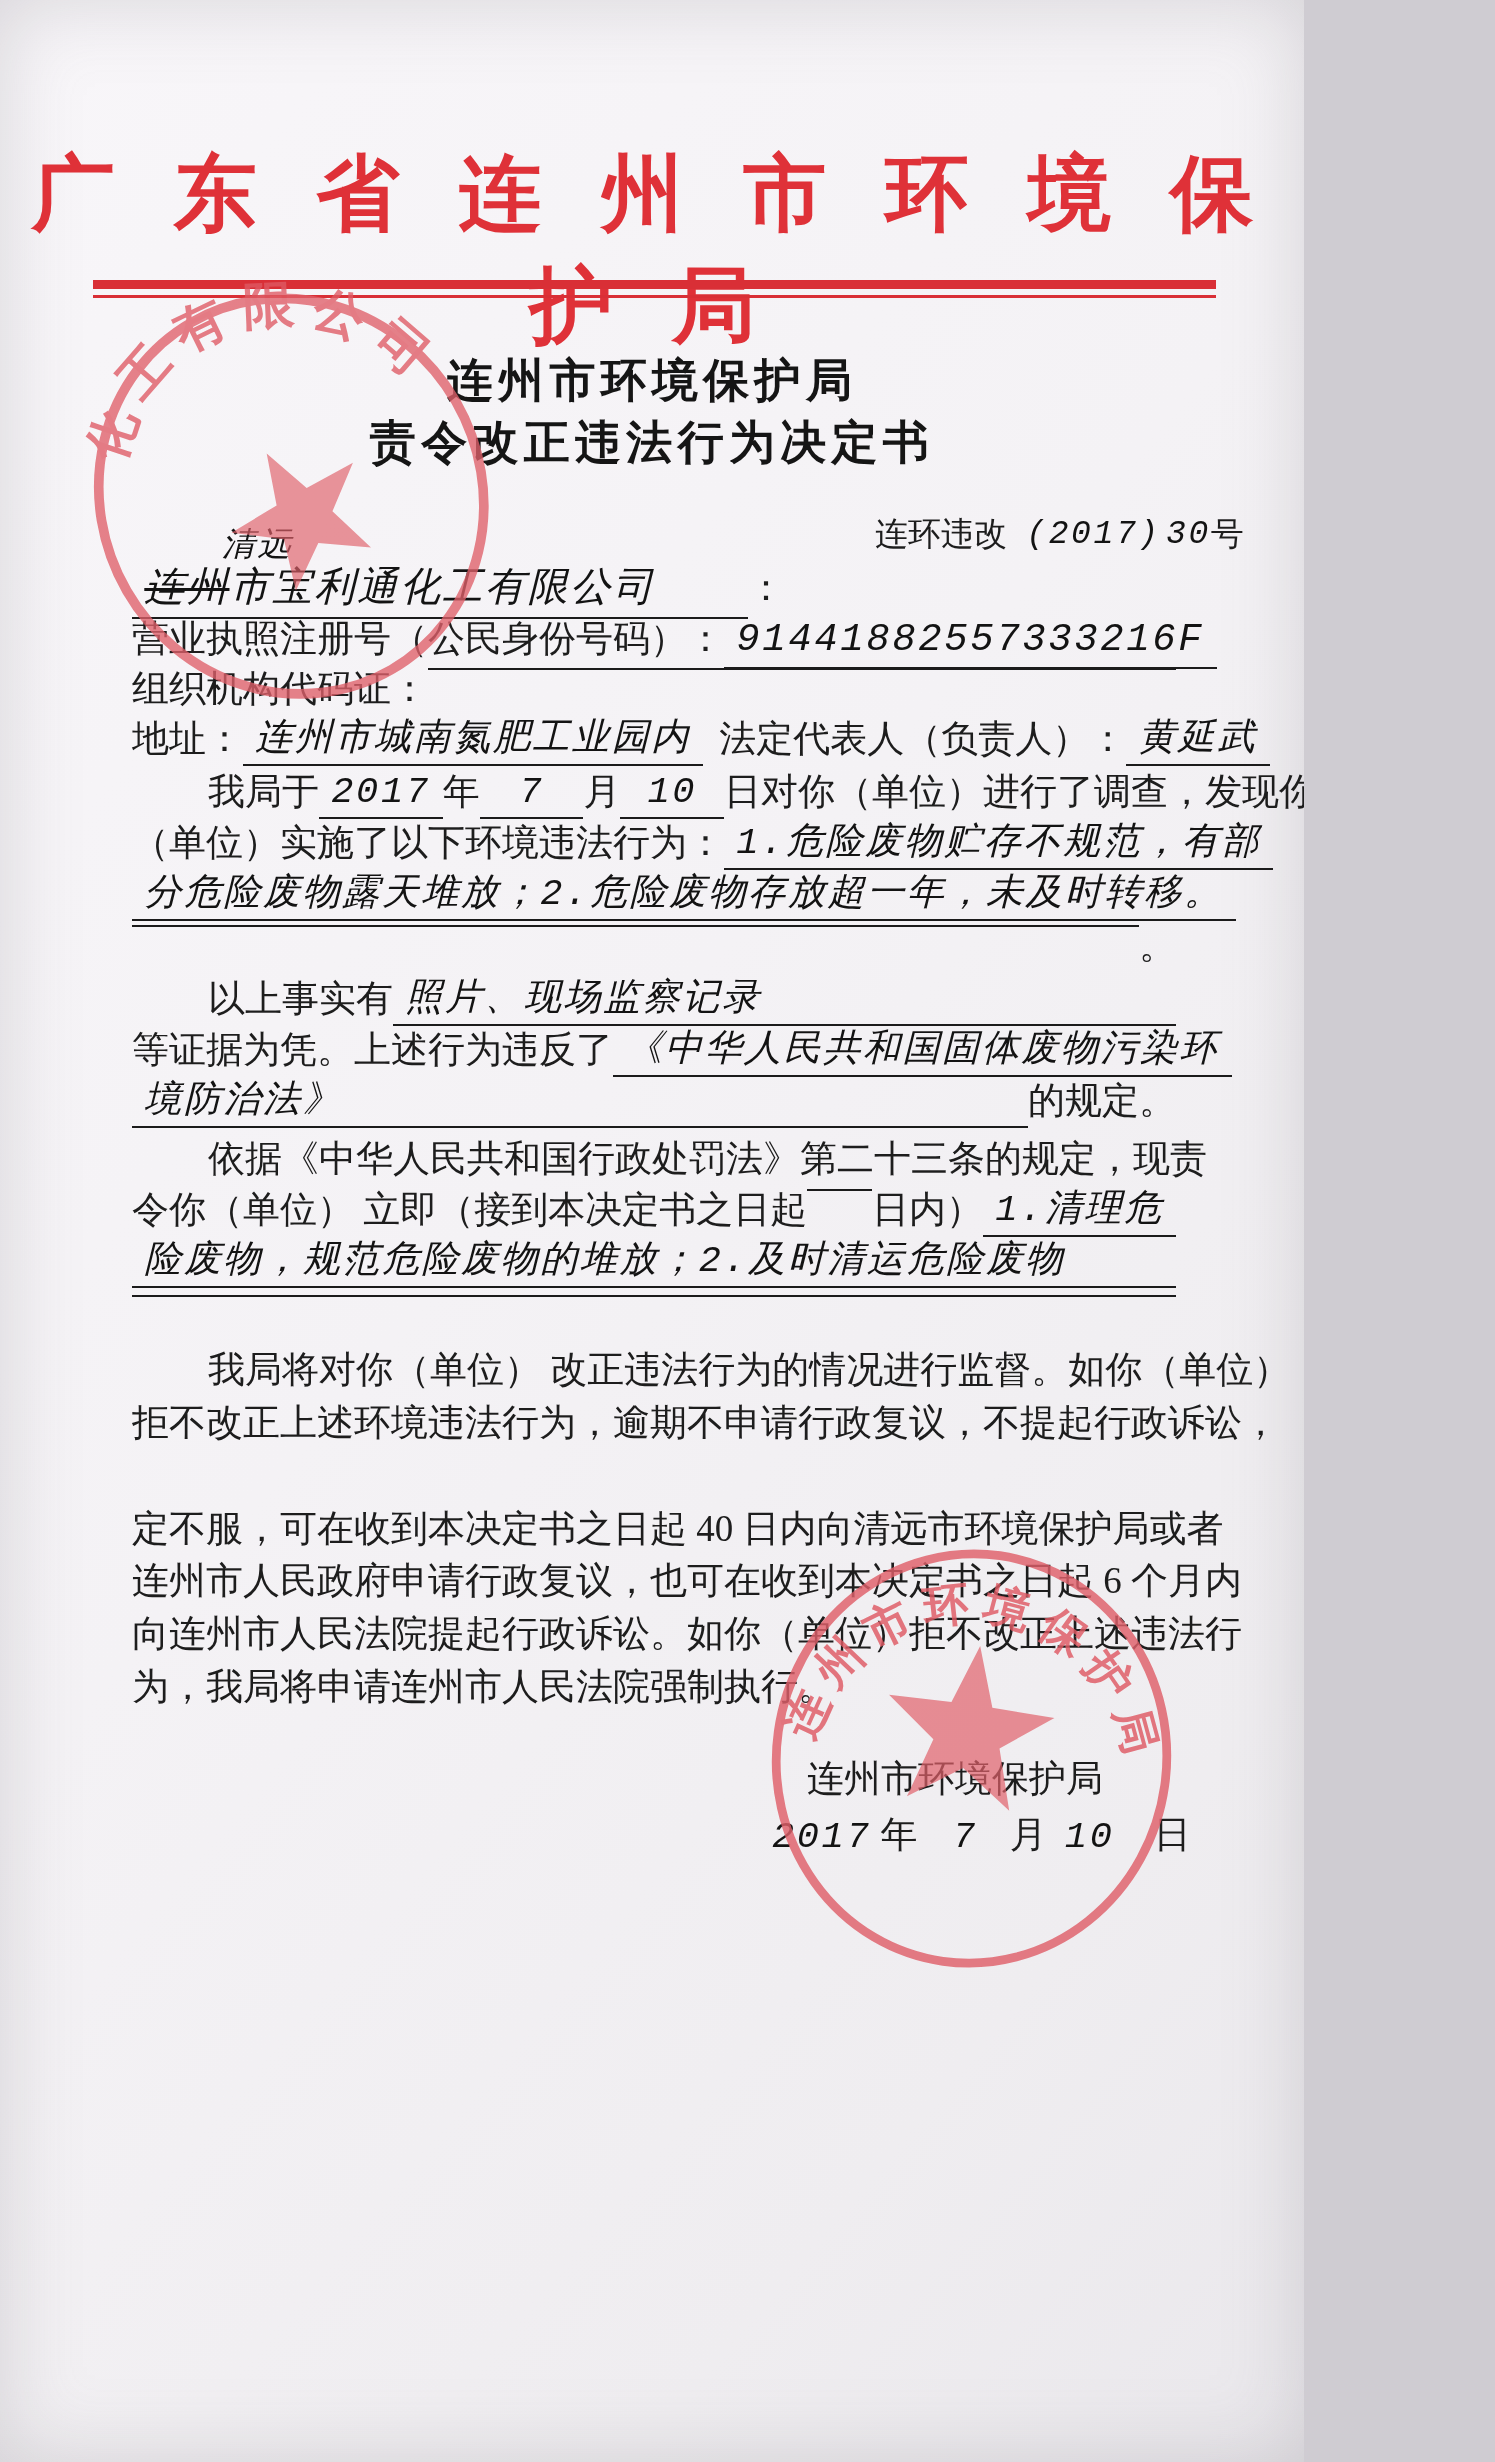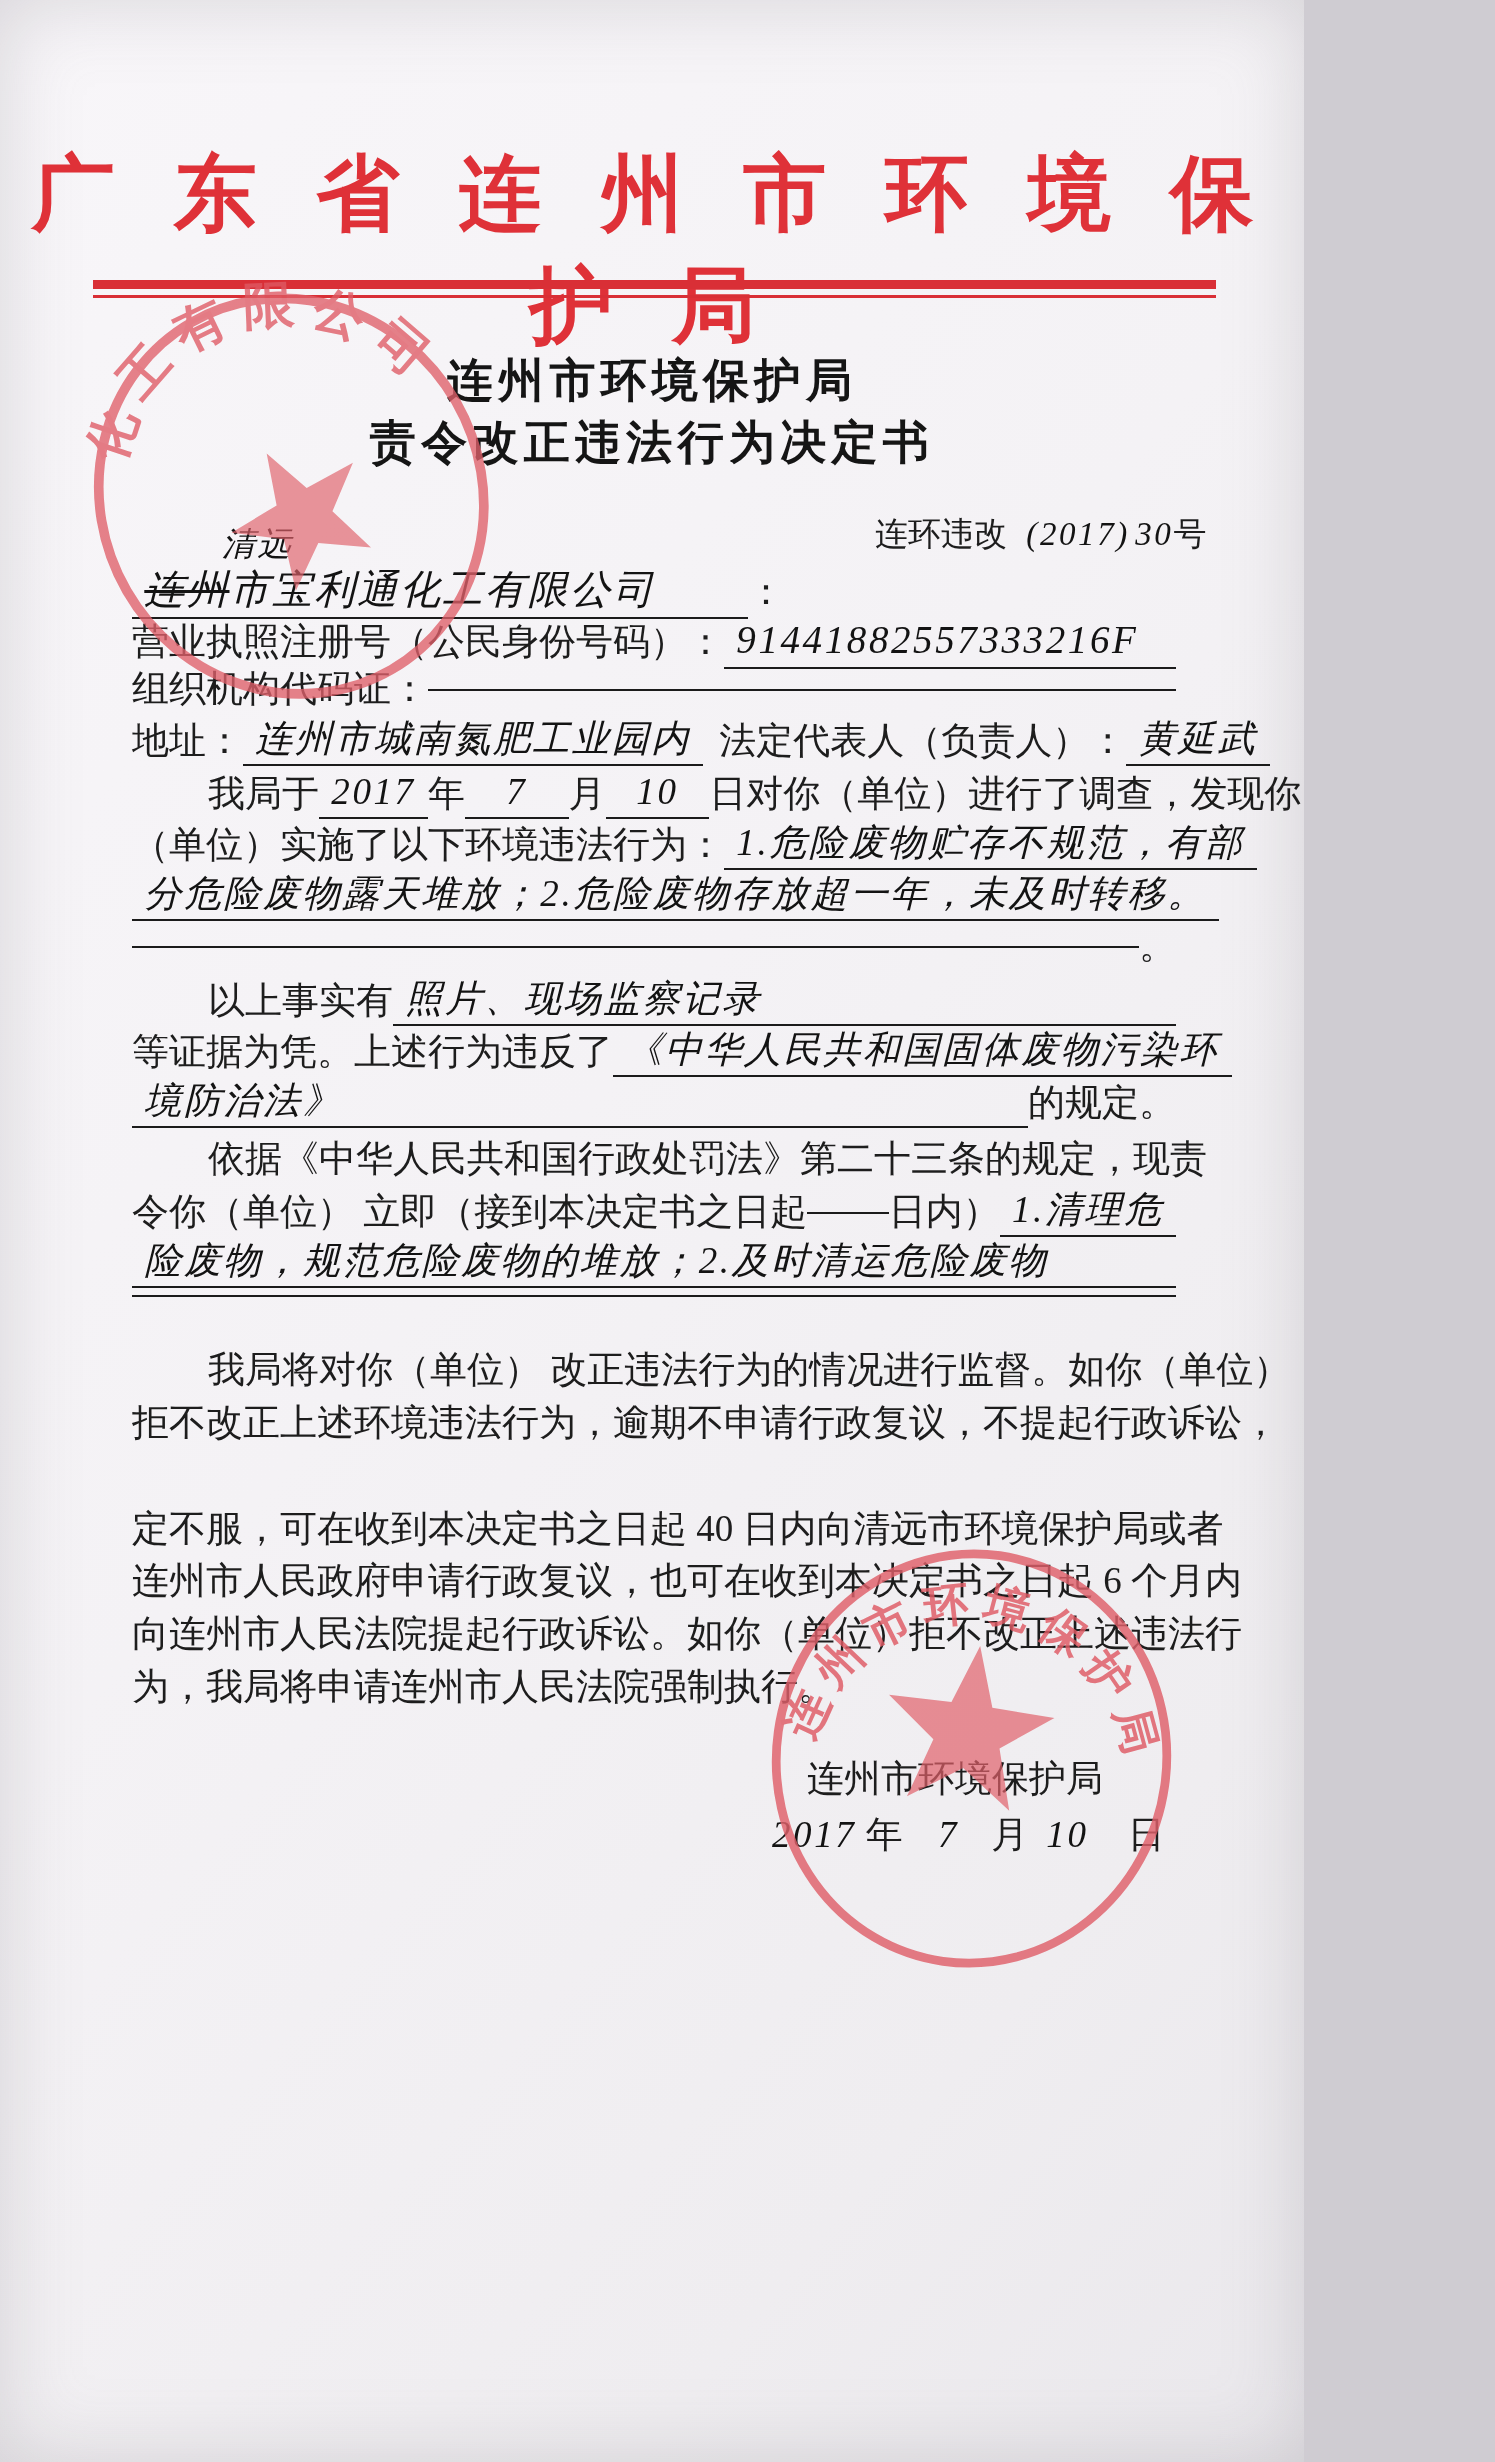--- a/index.html
+++ b/index.html
@@ -2,23 +2,23 @@
 <html style="font-size:14px"><head>
 <meta charset="utf-8">
 <style>
   html,body{margin:0;padding:0;width:1495px;height:2462px;background:#cfccd2;}
   .page{
     position:absolute;left:0;top:0;width:1304px;height:2462px;overflow:hidden;
     background:linear-gradient(130deg,#f8f6f9 0%,#f4f2f5 45%,#efedf0 80%,#eae8ec 100%);
     box-shadow:inset 0 0 79px rgba(120,115,125,.25);
     font-family:"Liberation Serif",serif;color:#1d1d1d;
   }
-  .line{position:absolute;left:132px;right:128px;display:flex;align-items:center;
+  .line{position:absolute;left:132px;right:128px;display:flex;align-items:flex-start;
         font-size:37px;line-height:1.25;white-space:nowrap;}
-  .hw{font-family:Liberation Serif, serif;font-style:italic;letter-spacing:2.6px;color:#131313;}
+  .hw{font-family:Liberation Mono, monospace;font-style:italic;letter-spacing:2.6px;color:#131313;}
   .ul{border-bottom:2.6px solid #1b1b1b;padding:0 12.3px 1.8px 12.3px;}
   .grow{flex:1 1 auto;}
   .indent{padding-left:76px;}
   .header-red{
     position:absolute;left:0;right:0;top:139px;text-align:center;
     font-weight:bold;font-size:83px;letter-spacing:19.3px;color:#df3138;
   }
   .rule{position:absolute;left:93px;right:88px;background:#d92f36;}
   .rule.thick{top:280px;height:8.8px;}
   .rule.thin{top:295px;height:2.6px;}

